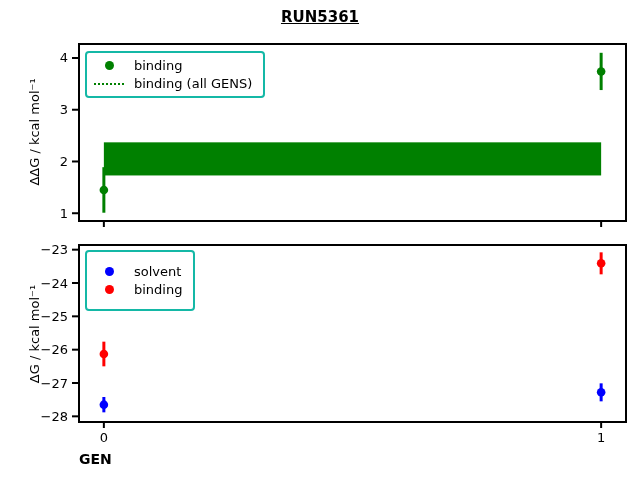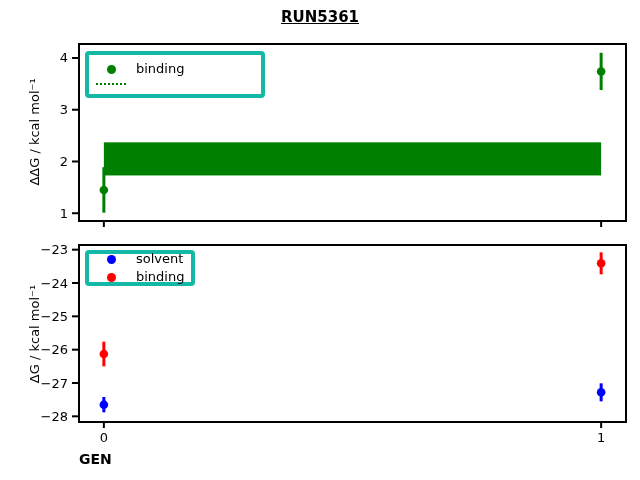--- a/index.html
+++ b/index.html
@@ -23,28 +23,28 @@
   }
   .ylabel {
     position:absolute; white-space:nowrap; font-size:13px;
     transform: translate(-50%,-50%) rotate(-90deg);
   }
   .ylabel-top { left:34px; top:132px; }
   .ylabel-bottom { left:34px; top:334px; }
   .legend {
     position:absolute;
     background:#ffffff;
-    border:4px solid #14b8a6;
+    border:2px solid #14b8a6;
     border-radius:4px;
     padding:5px 9px 5px 6px;
     display:flex; flex-direction:column; justify-content:center;
     box-sizing:border-box;
   }
   .legend-top { left:85px; top:51px; width:180px; height:47px; }
-  .legend-bottom { left:85px; top:250px; width:110px; height:36px; }
+  .legend-bottom { left:85px; top:250px; width:110px; height:61px; }
   .legend-row { display:flex; align-items:center; height:18px; }
   .legend-handle { width:32px; display:flex; justify-content:center; align-items:center; flex:0 0 32px; }
   .swatch-dot { width:9px; height:9px; border-radius:50%; background:var(--c,#000); }
   .swatch-dotted { width:30px; height:0; border-top:2.5px dotted var(--c,#000); }
   .legend-label { margin-left:9px; font-size:13px; line-height:18px; }
 </style>
 </head>
 <body>
 
 <div id="figure">
@@ -103,20 +103,21 @@
     <div class="legend-row">
       <span class="legend-handle">
         <span class="swatch-dot" style="--c: #008000;"></span>
       </span>
       <span class="legend-label">binding</span>
     </div>
     <div class="legend-row">
       <span class="legend-handle">
         <span class="swatch-dotted" style="--c: #008000;"></span>
       </span>
+      <span class="legend-label">binding (all GENS)</span>
     </div>
   </div>
 
   <div class="legend legend-bottom">
     <div class="legend-row">
       <span class="legend-handle">
         <span class="swatch-dot" style="--c: #0000ff;"></span>
       </span>
       <span class="legend-label">solvent</span>
     </div>

